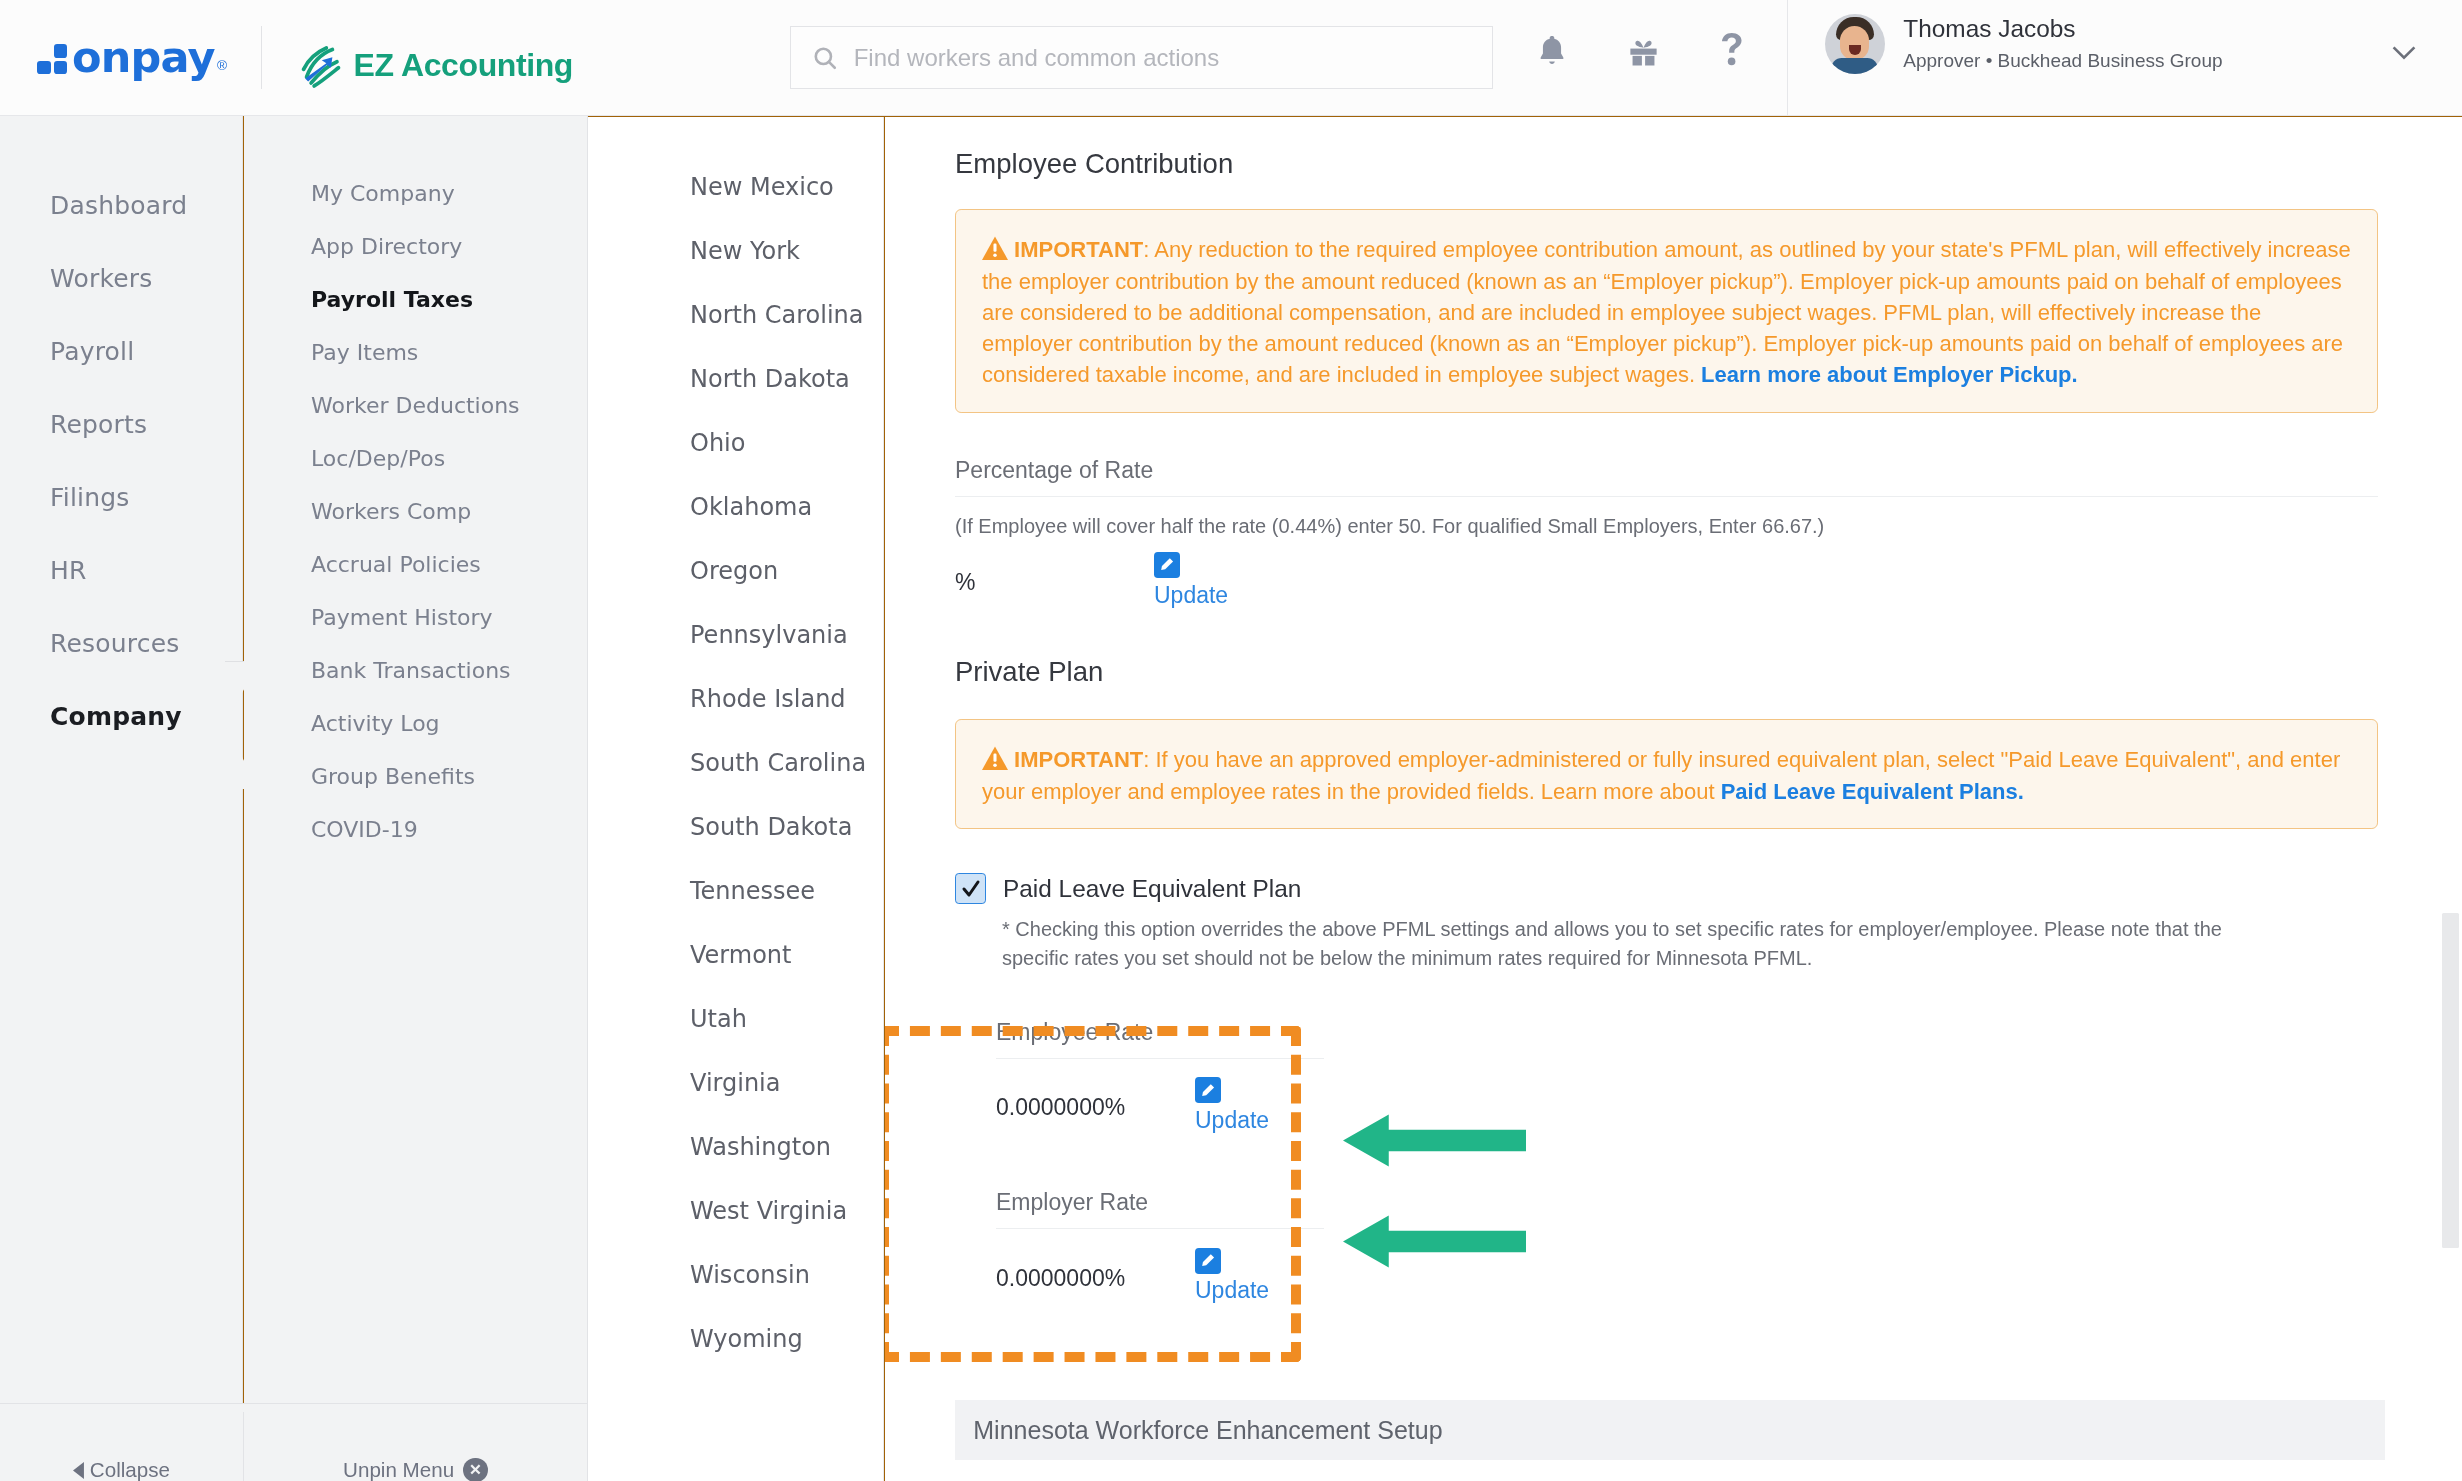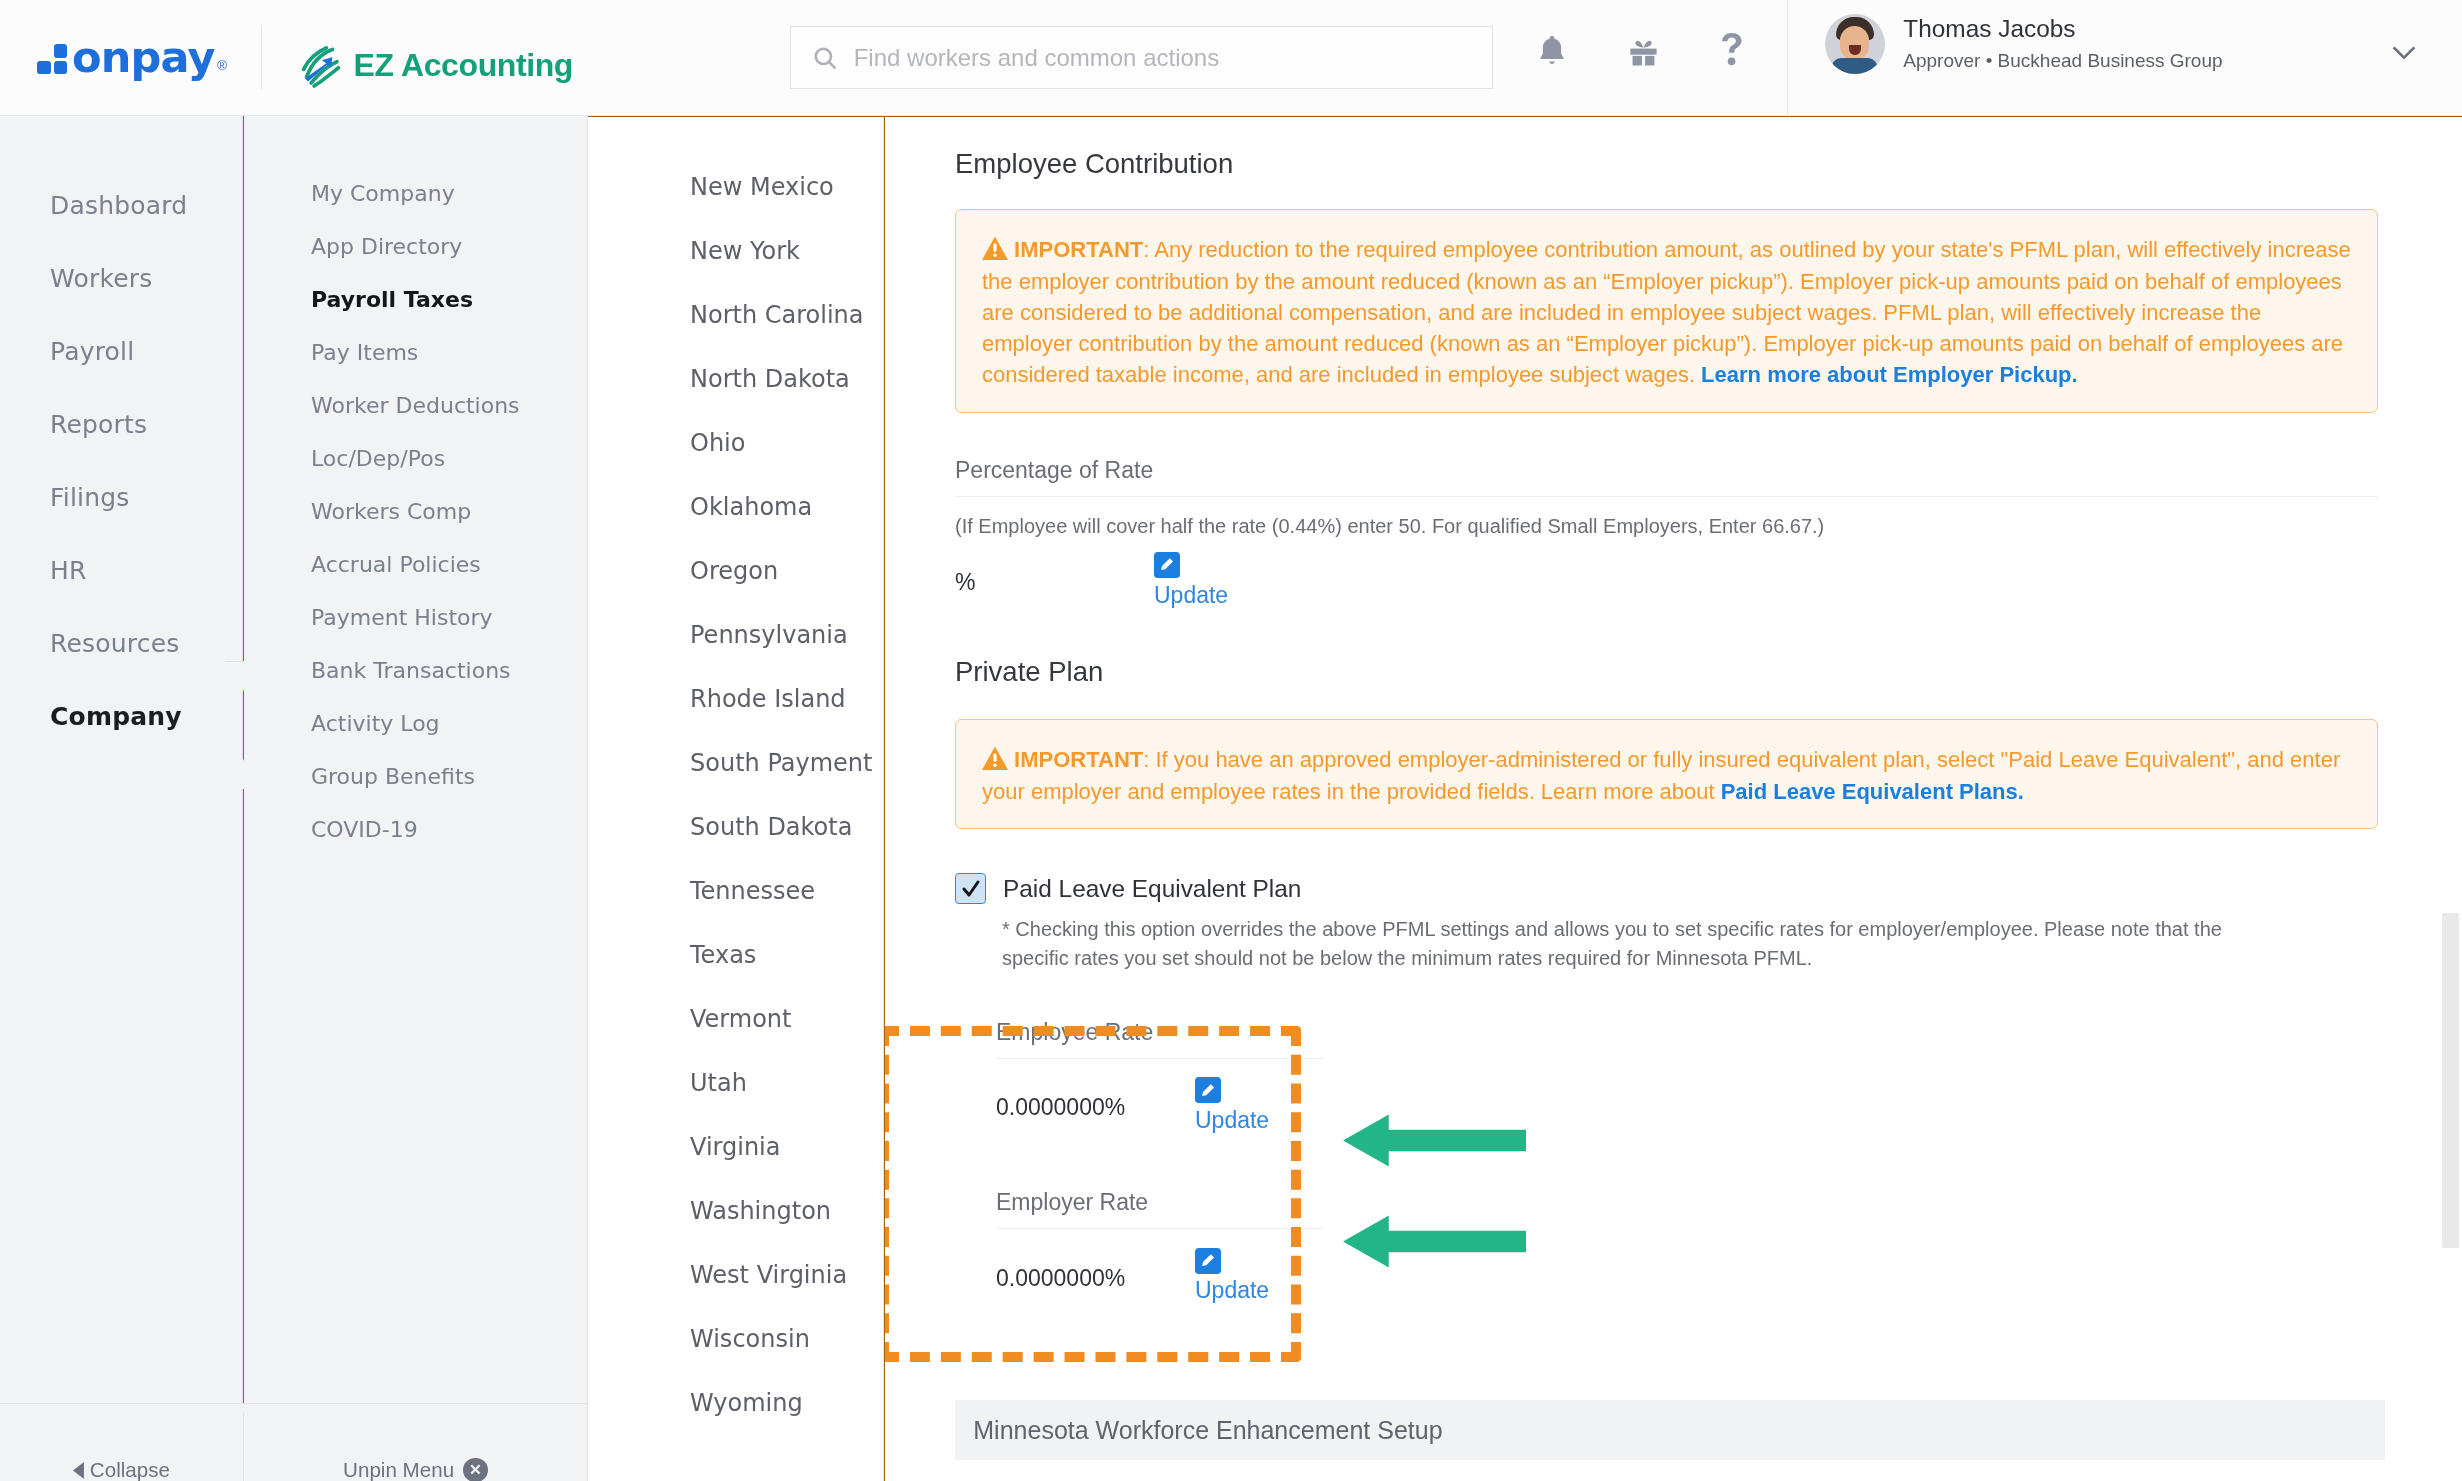--- a/index.html
+++ b/index.html
@@ -301,24 +301,23 @@
   <div class="states">
     <div class="state-item first">New Mexico</div>
     <div class="state-item">New York</div>
     <div class="state-item">North Carolina</div>
     <div class="state-item">North Dakota</div>
     <div class="state-item">Ohio</div>
     <div class="state-item">Oklahoma</div>
     <div class="state-item">Oregon</div>
     <div class="state-item">Pennsylvania</div>
     <div class="state-item">Rhode Island</div>
-    <div class="state-item">South Payment</div>
+    <div class="state-item">South Carolina</div>
     <div class="state-item">South Dakota</div>
     <div class="state-item">Tennessee</div>
-    <div class="state-item">Texas</div>
     <div class="state-item">Vermont</div>
     <div class="state-item">Utah</div>
     <div class="state-item">Virginia</div>
     <div class="state-item">Washington</div>
     <div class="state-item">West Virginia</div>
     <div class="state-item">Wisconsin</div>
     <div class="state-item">Wyoming</div>
   </div>
 
   <div class="main">

